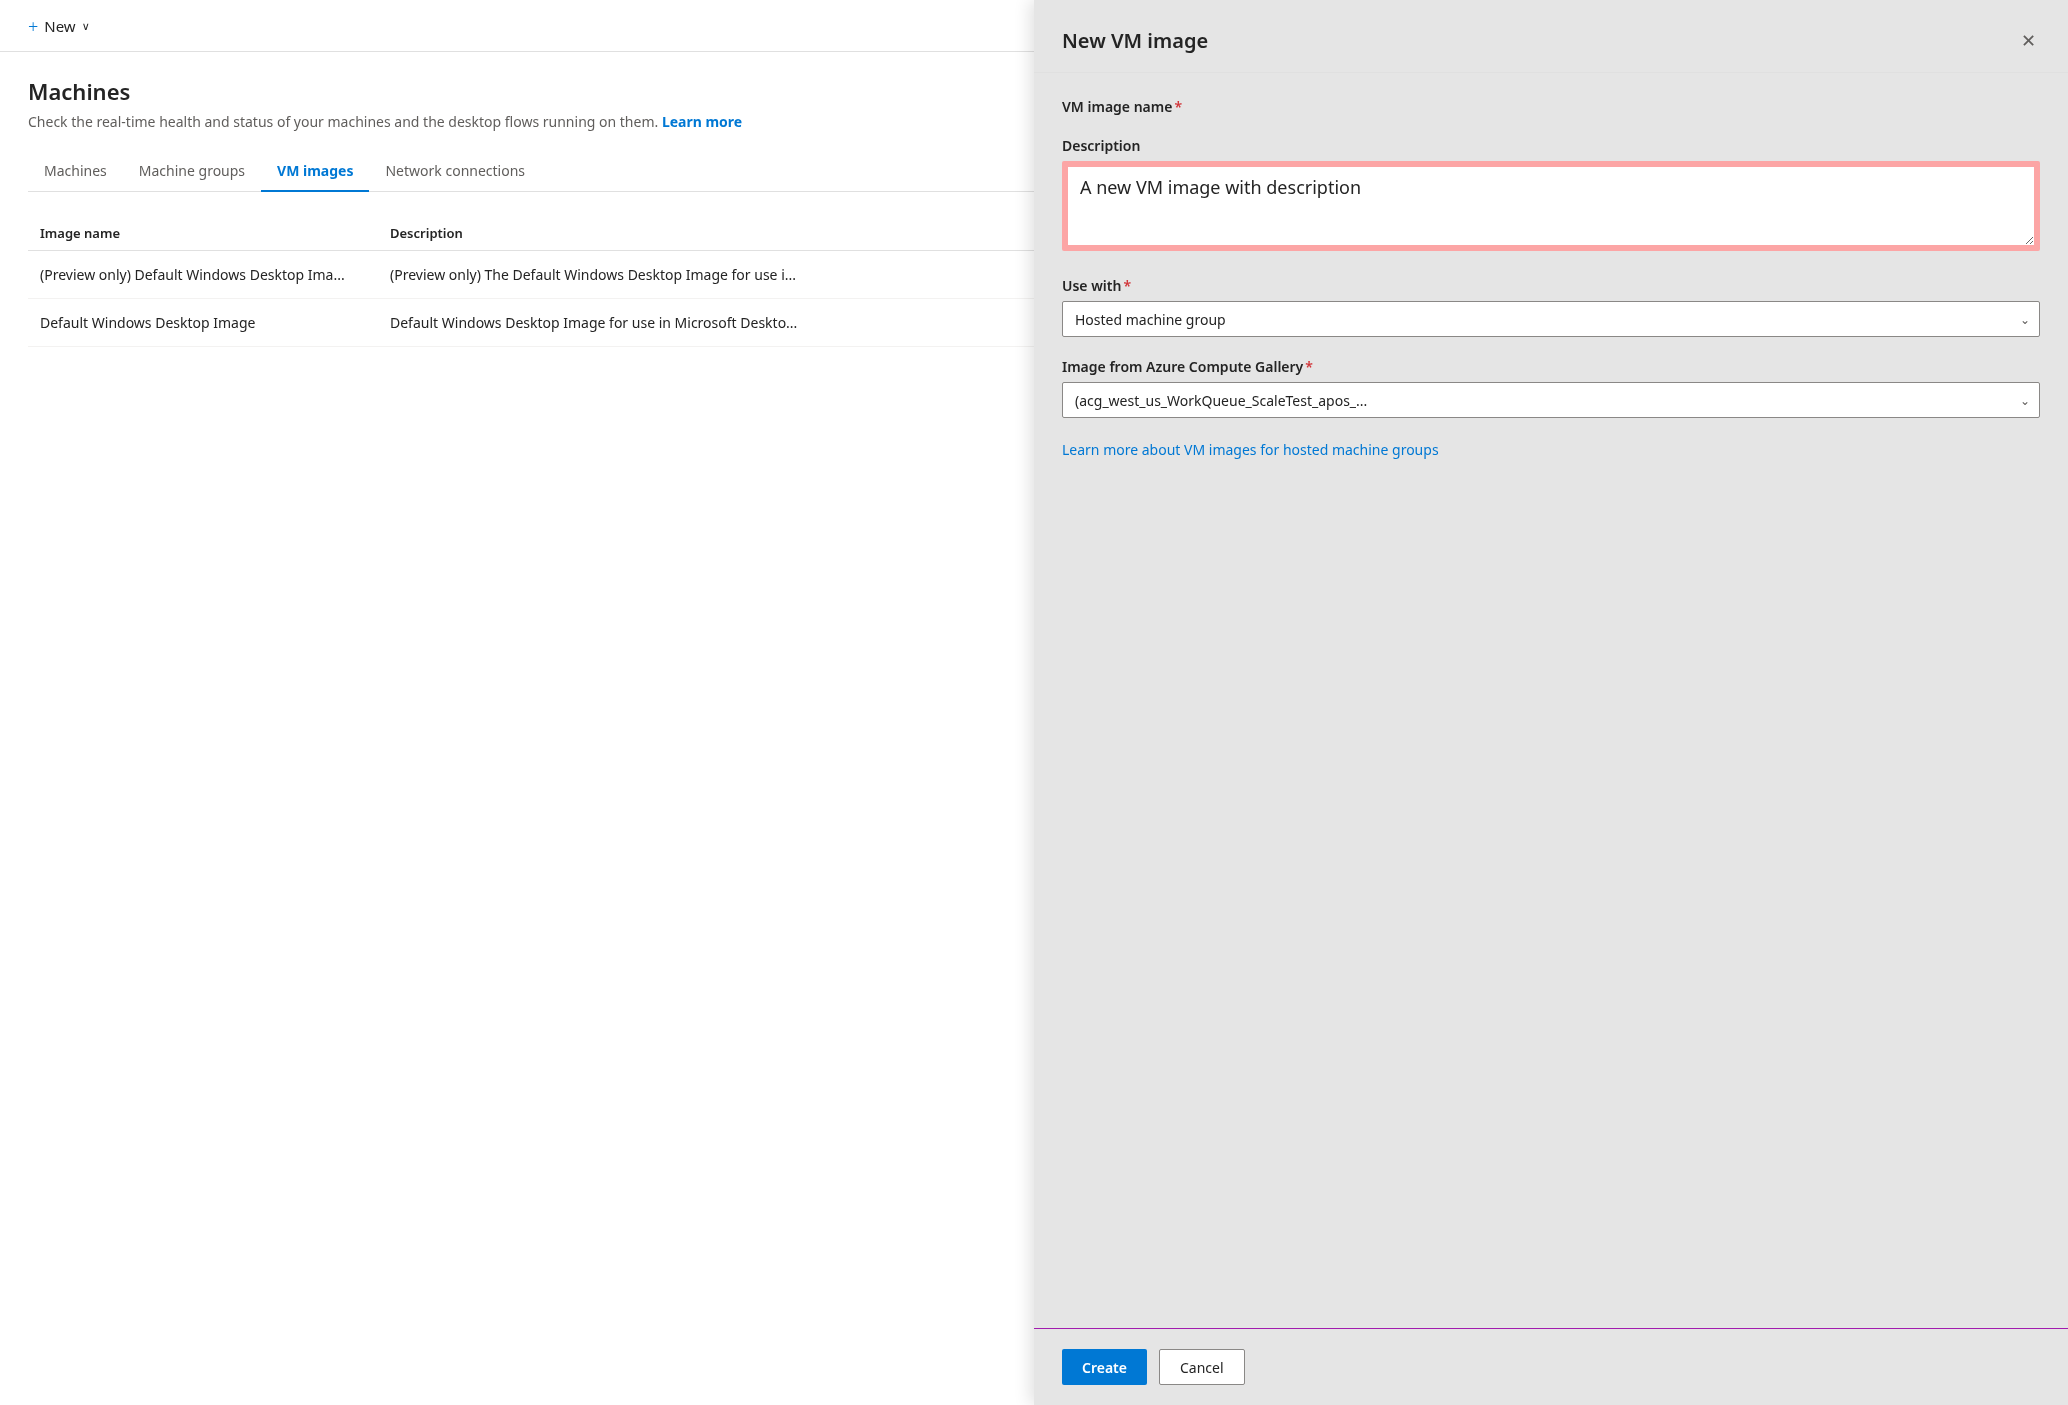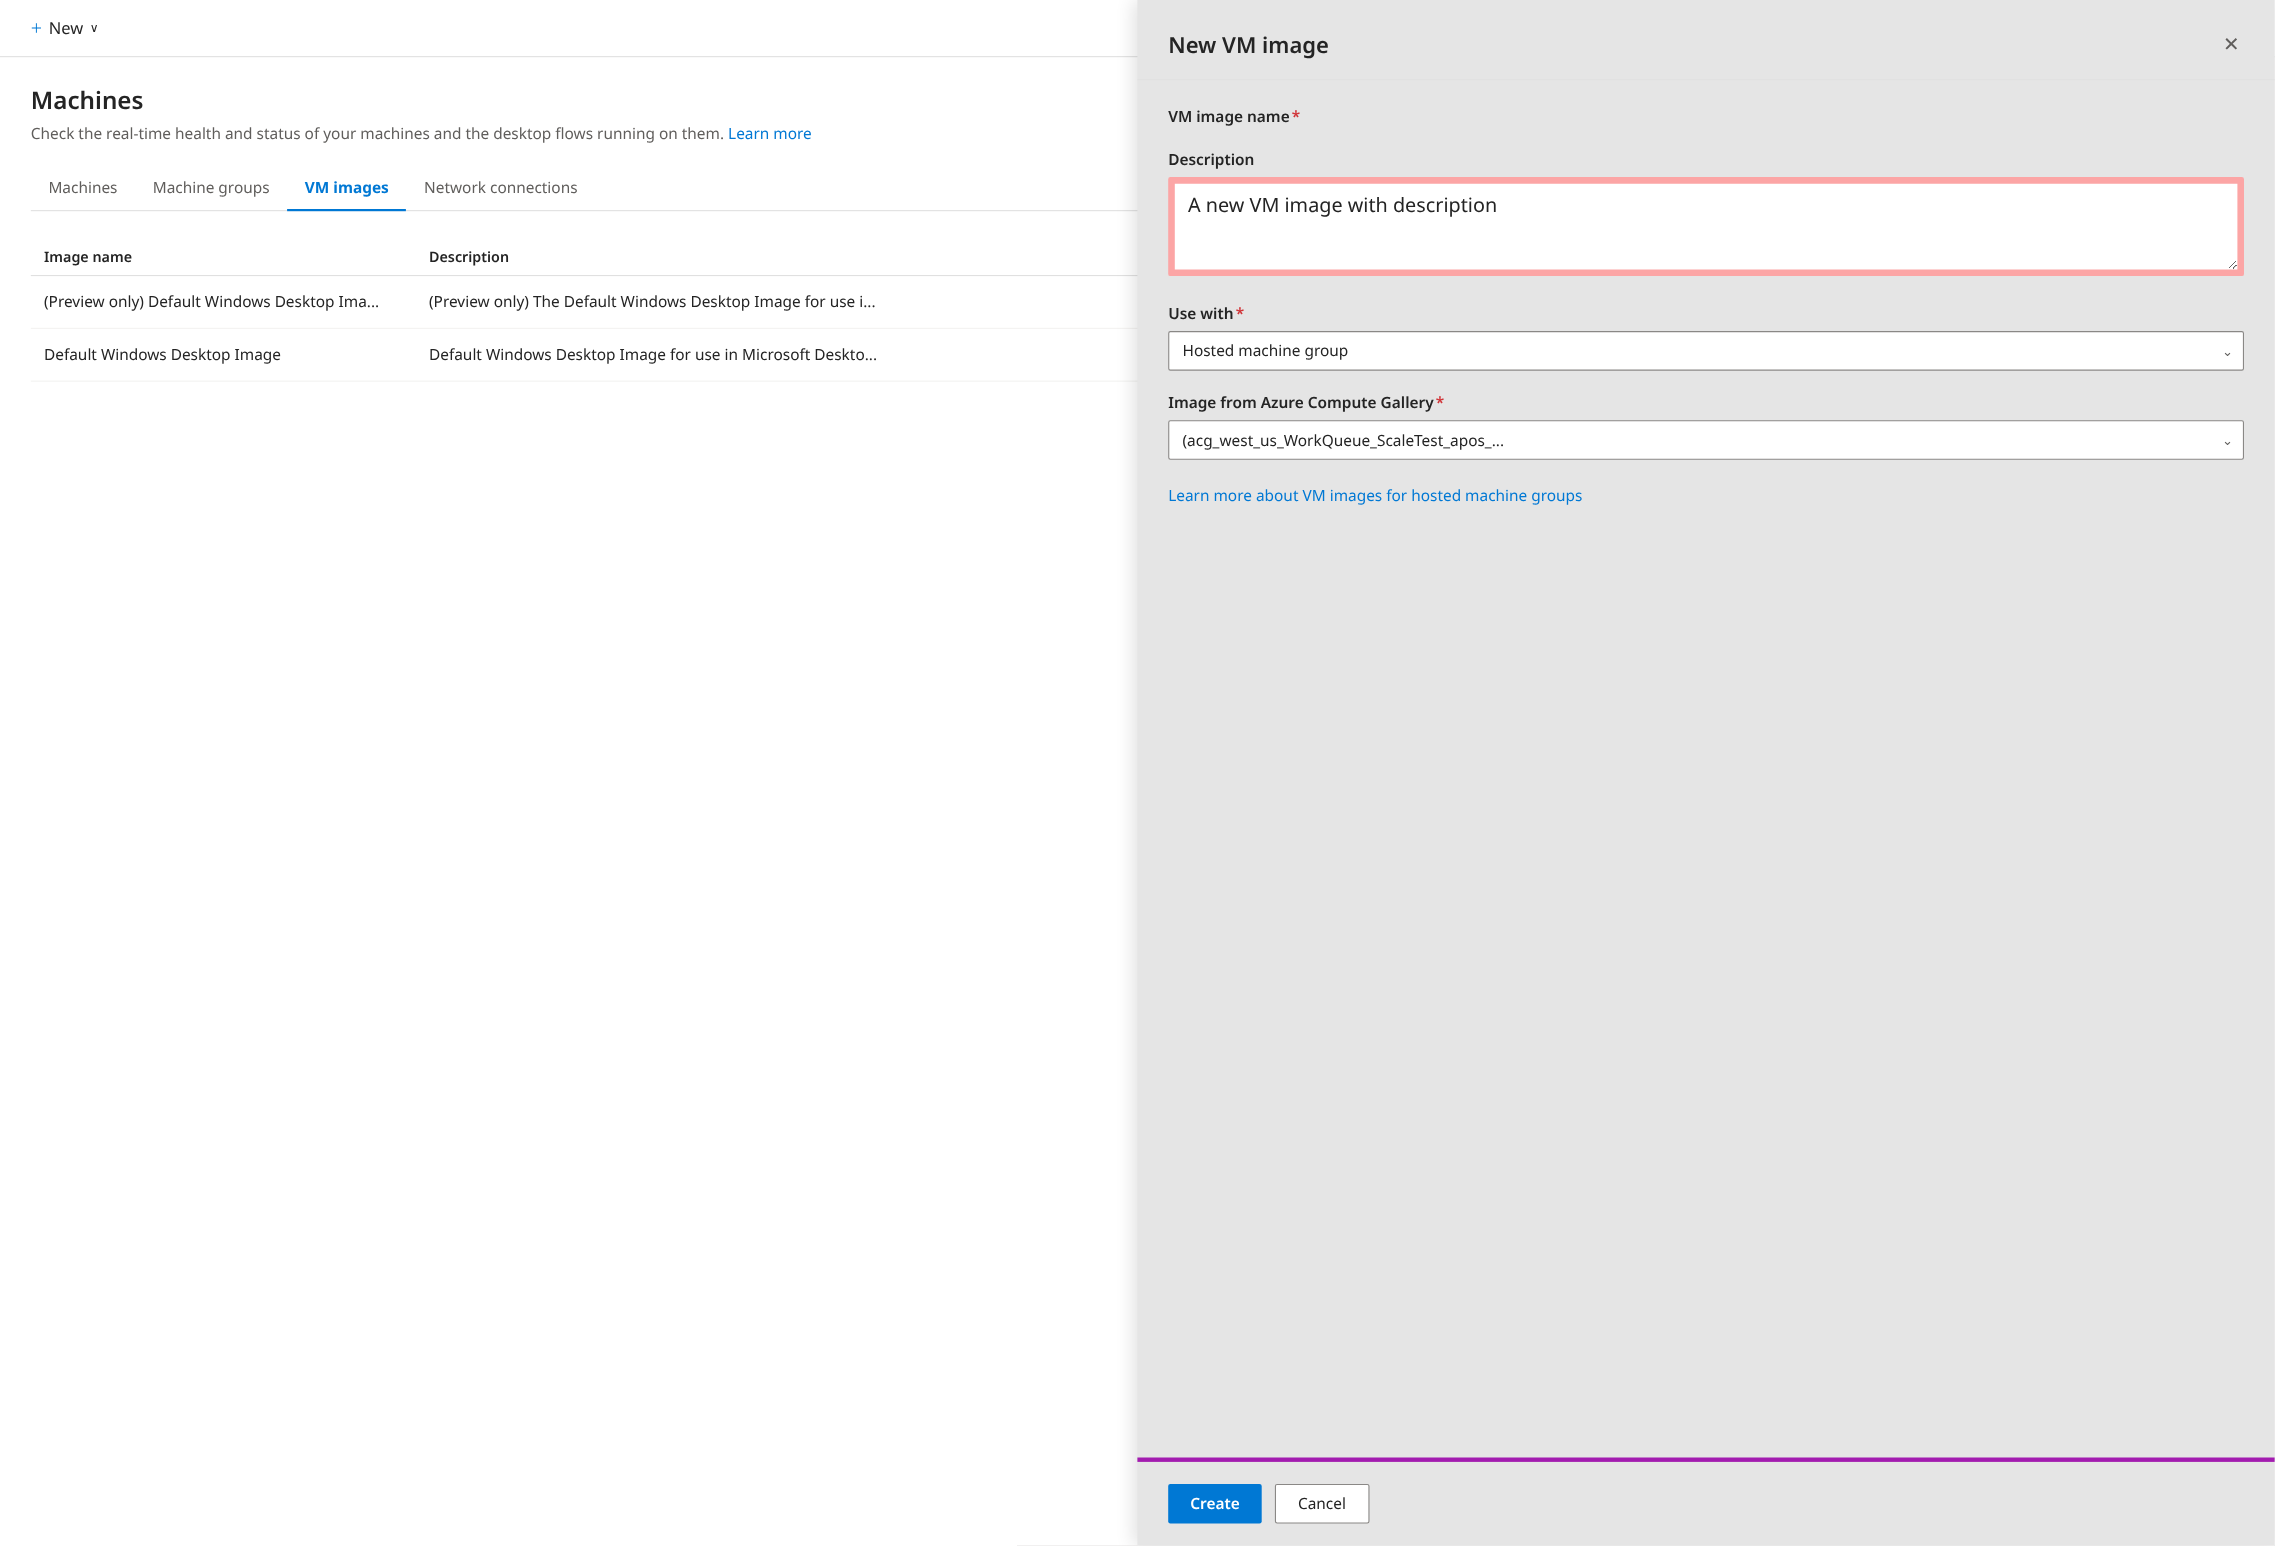--- a/index.html
+++ b/index.html
@@ -72,20 +72,21 @@
 
     .page-subtitle {
       font-size: 14px;
       color: #605e5c;
       margin-bottom: 20px;
     }
 
     .page-subtitle a {
       color: #0078d4;
       text-decoration: none;
+      font-weight: bold;
     }
 
     
     .tabs {
       display: flex;
       border-bottom: 1px solid #e0e0e0;
       margin-bottom: 24px;
     }
 
     .tab {
@@ -259,21 +260,21 @@
     .learn-more-link {
       color: #0078d4;
       text-decoration: none;
       font-size: 14px;
       line-height: 1.4;
       display: inline-block;
     }
 
     .panel-footer {
       padding: 20px 28px;
-      border-top: 4px solid #a21caf;
+      border-top: 1px solid #a21caf;
       display: flex;
       align-items: flex-end;
       gap: 12px;
     }
 
     .btn-create {
       height: 36px;
       padding: 0 20px;
       background: #0078d4;
       color: #ffffff;

